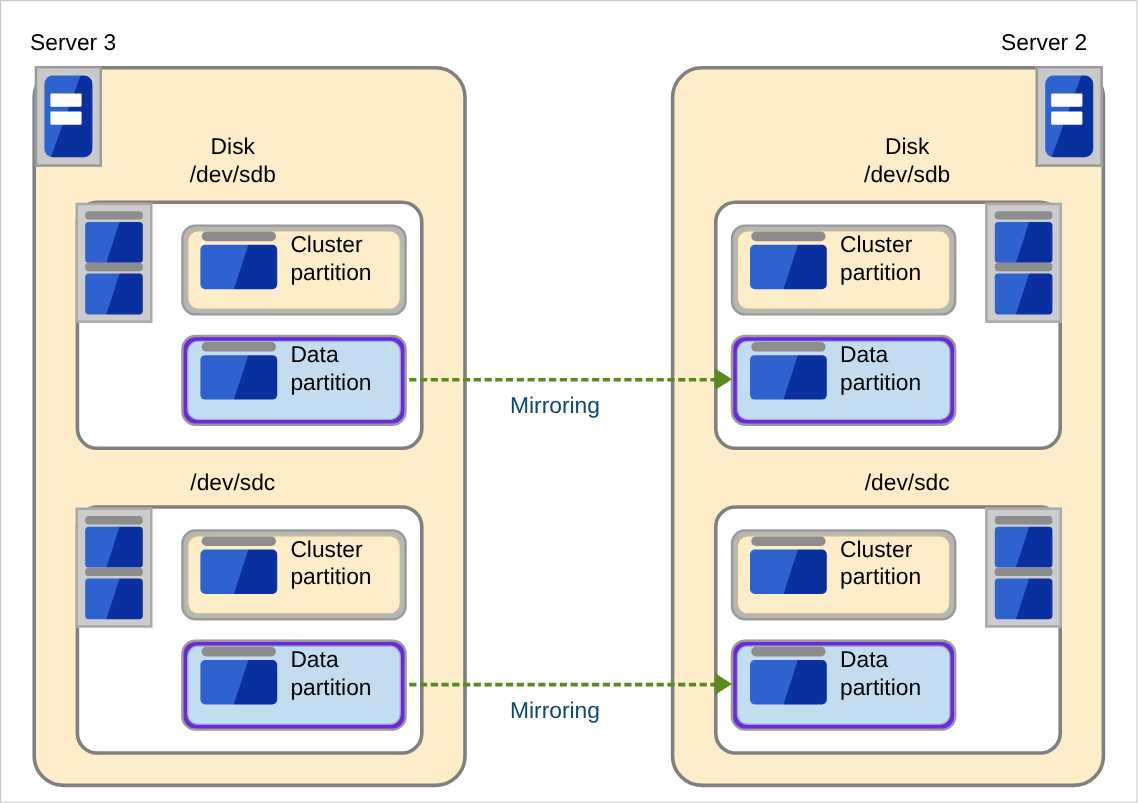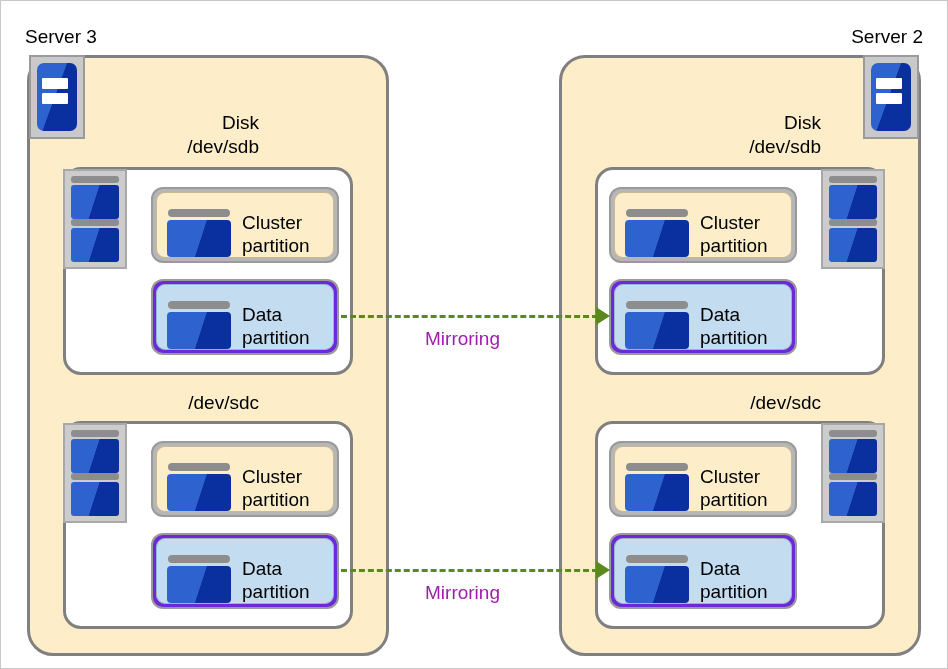--- a/index.html
+++ b/index.html
@@ -23,21 +23,21 @@
 
   
   .server-title {
     position: absolute;
     font-size: 19px;
     color: #000000;
     white-space: nowrap;
     line-height: 1;
   }
   #server1-title { left: 24px;  top: 26px; }
-  #server2-title { right: 24px; top: 26px; }
+  #server2-title { right: 41px; top: 26px; }
 
   
   .server-box {
     position: absolute;
     top: 54px;
     width: 362px;
     height: 601px;
     background: #fdeec9;
     border: 3px solid #808080;
     border-radius: 26px;
@@ -76,21 +76,21 @@
     border-radius: 1px;
   }
   .server-icon-bar.b1 { top: 22%; }
   .server-icon-bar.b2 { top: 44%; }
 
   
   .disk-label {
     position: absolute;
     font-size: 19px;
     color: #000000;
-    text-align: right;
+    text-align: center;
     line-height: 1.25;
     white-space: pre-line;
     z-index: 4;
   }
 
   
   .disk-box {
     position: absolute;
     background: #ffffff;
     border: 3px solid #808080;
@@ -142,21 +142,21 @@
     box-sizing: border-box;
     padding: 3px;
     z-index: 5;
   }
   .partition-inner {
     width: 100%;
     height: 100%;
     border-radius: 9px;
     box-sizing: border-box;
     display: flex;
-    align-items: flex-end;
+    align-items: flex-start;
     gap: 11px;
     padding: 0 10px;
   }
   .partition.cluster { background: #b6b6b6; }
   .partition.cluster .partition-inner {
     background: #fdeec9;
     border: 1px solid #c9b98f;
   }
   .partition.data { background: #6d28d9; }
   .partition.data .partition-inner {
@@ -204,21 +204,21 @@
     position: absolute;
     width: 0; height: 0;
     border-top: 9px solid transparent;
     border-bottom: 9px solid transparent;
     border-left: 14px solid #5a8a1e;
     z-index: 9;
   }
   .mirror-label {
     position: absolute;
     font-size: 19px;
-    color: #a21caf;
+    color: #0c4a6e;
     white-space: nowrap;
     z-index: 8;
   }
 </style>
 </head>
 <body>
 
 <div id="canvas">
 
   <div class="server-title" id="server1-title">Server 3</div>

